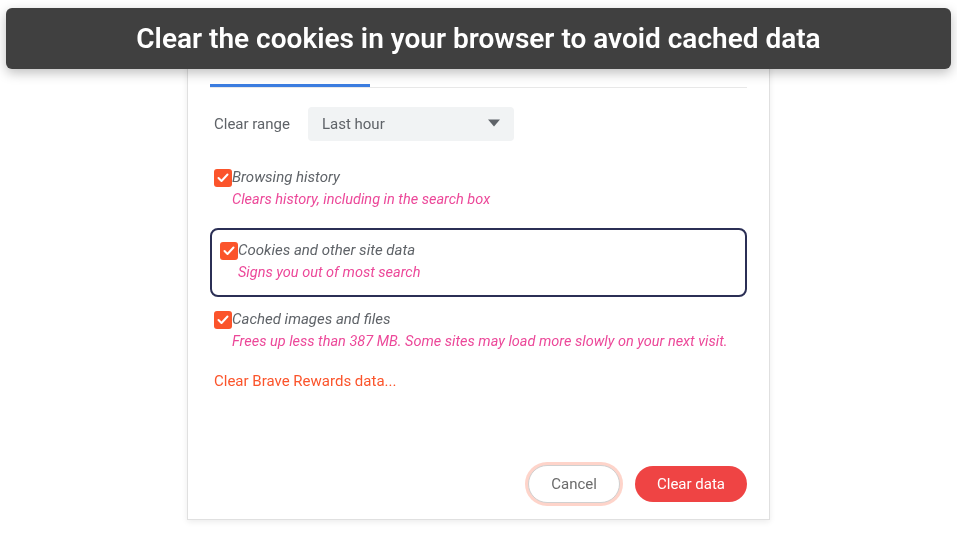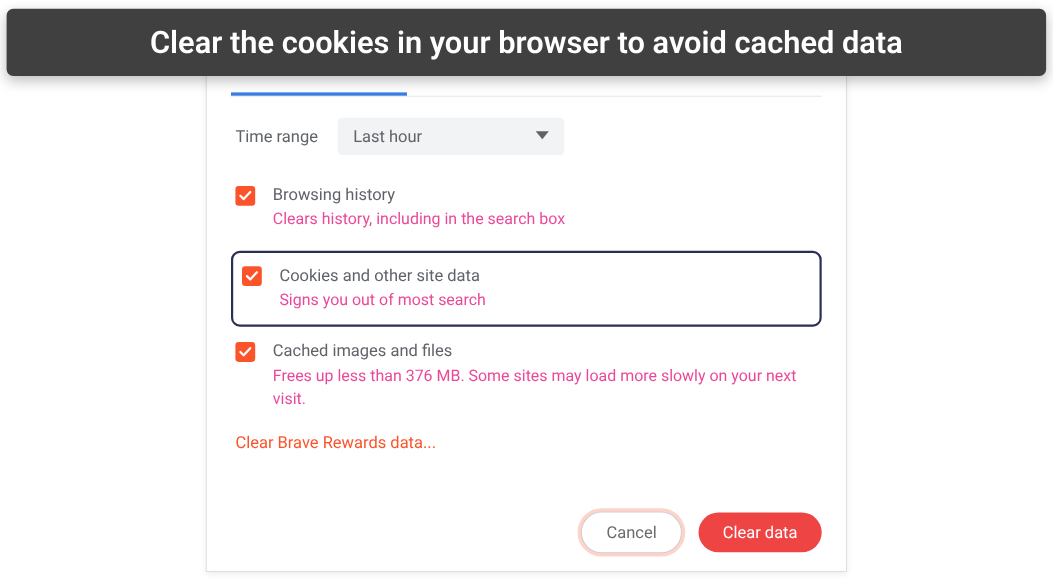--- a/index.html
+++ b/index.html
@@ -76,24 +76,25 @@
       border-radius: 4px;
       padding: 8px 14px;
       width: 206px;
       color: #5f6368;
       font-size: 15px;
       cursor: pointer;
     }
     .dropdown svg { width: 12px; height: 12px; }
     .option {
       display: flex;
-      gap: 16px;
+      gap: 0;
       margin-bottom: 14px;
       padding: 4px 6px 6px 4px;
       border-radius: 6px;
+      font-style: italic;
     }
     .option.highlighted {
       border: 2px solid #2b2f55;
       border-radius: 8px;
       padding: 10px 10px 12px 8px;
       margin-bottom: 8px;
       margin-top: -2px;
     }
     .checkbox {
       flex-shrink: 0;
@@ -159,21 +160,21 @@
 
 <div class="banner">Clear the cookies in your browser to avoid cached data</div>
 
 <div class="dialog">
   <div class="tab-strip"></div>
   <div class="tab-active"></div>
 
   <div class="content">
 
     <div class="time-row">
-      <span class="time-label">Time range</span>
+      <span class="time-label">Clear range</span>
       <div class="dropdown">
         <span>Last hour</span>
         <span>
           <svg viewBox="0 0 10 6" fill="#5f6368">
               <path d="M0 0 L5 6 L10 0 Z"></path>
             </svg>
         </span>
       </div>
     </div>
 
@@ -201,21 +202,21 @@
           </div>
         </div>
         <div class="option">
           <div class="checkbox">
             <svg viewBox="0 0 12 12">
               <path d="M1.5 6 L4.5 9 L10.5 2.5" stroke="#fff" stroke-width="2" fill="none" stroke-linecap="round" stroke-linejoin="round"></path>
             </svg>
           </div>
           <div class="option-text">
             <div class="option-title">Cached images and files</div>
-            <div class="option-desc">Frees up less than 376 MB. Some sites may load more slowly on your next visit.</div>
+            <div class="option-desc">Frees up less than 387 MB. Some sites may load more slowly on your next visit.</div>
           </div>
         </div>
       </div>
 
     <div class="reset-link">Clear Brave Rewards data...</div>
 
   </div>
 
   <div class="footer">
     <button class="btn btn-cancel">Cancel</button>

